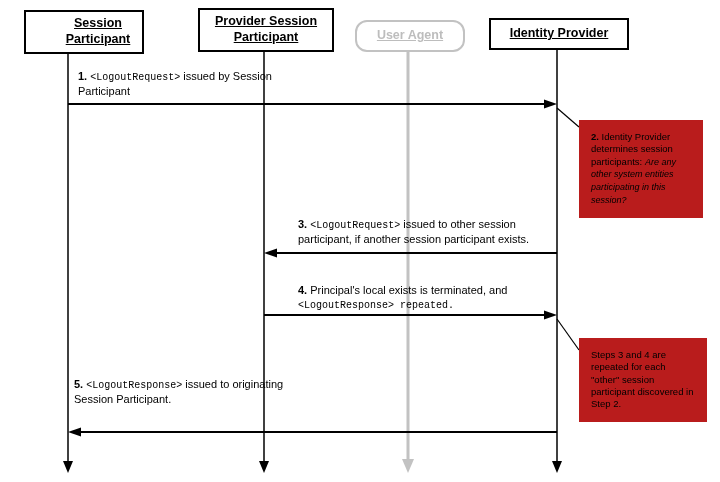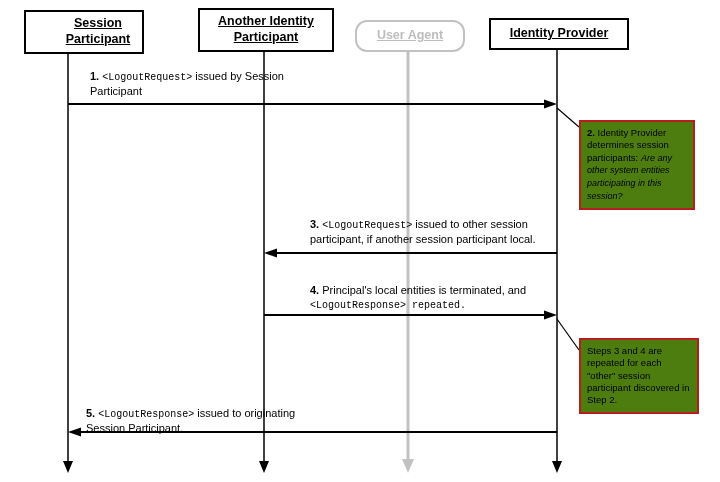--- a/index.html
+++ b/index.html
@@ -9,26 +9,26 @@
   }
   .canvas svg { position:absolute; left:0; top:0; }
   .actor {
     position:absolute; border:2px solid #000; background:#fff;
     display:flex; align-items:center; justify-content:center;
     text-align:center; font-weight:bold; font-size:12.5px; line-height:1.25;
   }
   .actor .lbl { text-decoration:underline; }
   .actor.gray { border-color:#c2c2c2; color:#bdbdbd; }
   .msg {
-    position:absolute; font-size:11px; line-height:1.3; color:#000;margin-left:12px;
+    position:absolute; font-size:11px; line-height:1.3; color:#000;
   }
   .msg b { font-weight:bold; }
   .code { font-family:"Liberation Mono","DejaVu Sans Mono",monospace; font-size:10px; }
   .note {
-    position:absolute; border:2px solid #b91c1c; background:#4d7c0f;
+    position:absolute; border:6px solid #b91c1c; background:#b91c1c;
     font-size:9.5px; line-height:1.3; padding:5px 6px;
   }
   .note b { font-weight:bold; }
   .note .it { font-style:italic; font-size:9px; }
 </style>
 </head>
 <body>
 
 <div class="canvas">
 
@@ -74,44 +74,44 @@
       <line x1="557" y1="432" x2="80" y2="432" stroke="#000" stroke-width="2"></line>
       <polygon points="68,432 81,427.5 81,436.5" fill="#000"></polygon>
     </g>
   </svg>
 
   <div class="actor" style="left:24px; top:10px; width:88px; height:40px;padding-left:28px;">
     <span class="lbl">Session Participant</span>
   </div>
 
   <div class="actor" style="left:198px; top:8px; width:132px; height:40px;">
-    <span class="lbl">Another Identity Participant</span>
+    <span class="lbl">Provider Session Participant</span>
   </div>
 
   <div class="actor gray" style="left:355px; top:20px; width:106px; height:28px;border-radius:12px;">
     <span class="lbl">User Agent</span>
   </div>
 
   <div class="actor" style="left:489px; top:18px; width:136px; height:28px;">
     <span class="lbl">Identity Provider</span>
   </div>
 
   <div class="msg" style="left:78px; top:69px; width:200px;">
     <b>1. </b><span class="code">&lt;LogoutRequest&gt;</span><span> issued by Session Participant</span>
   </div>
 
   <div class="msg" style="left:298px; top:217px; width:258px;">
-    <b>3. </b><span class="code">&lt;LogoutRequest&gt;</span><span> issued to other session participant, if another session participant local.</span>
+    <b>3. </b><span class="code">&lt;LogoutRequest&gt;</span><span> issued to other session participant, if another session participant exists.</span>
   </div>
 
   <div class="msg" style="left:298px; top:283px; width:260px;">
-    <b>4. </b><span>Principal's local entities is terminated, and </span><span class="code">&lt;LogoutResponse&gt;</span><span class="code"> repeated.</span>
+    <b>4. </b><span>Principal's local exists is terminated, and </span><span class="code">&lt;LogoutResponse&gt;</span><span class="code"> repeated.</span>
   </div>
 
-  <div class="msg" style="left:74px; top:406px; width:220px;">
+  <div class="msg" style="left:74px; top:377px; width:220px;">
     <b>5. </b><span class="code">&lt;LogoutResponse&gt;</span><span> issued to originating Session Participant.</span>
   </div>
 
   <div class="note" style="left:579px; top:120px; width:100px; min-height:76px;">
     <b>2. </b><span>Identity Provider determines session participants: </span><span class="it">Are any other system entities participating in this session?</span>
   </div>
 
   <div class="note" style="left:579px; top:338px; width:104px; min-height:62px;">
     <span>Steps 3 and 4 are repeated for each "other" session participant discovered in Step 2.</span>
   </div>

